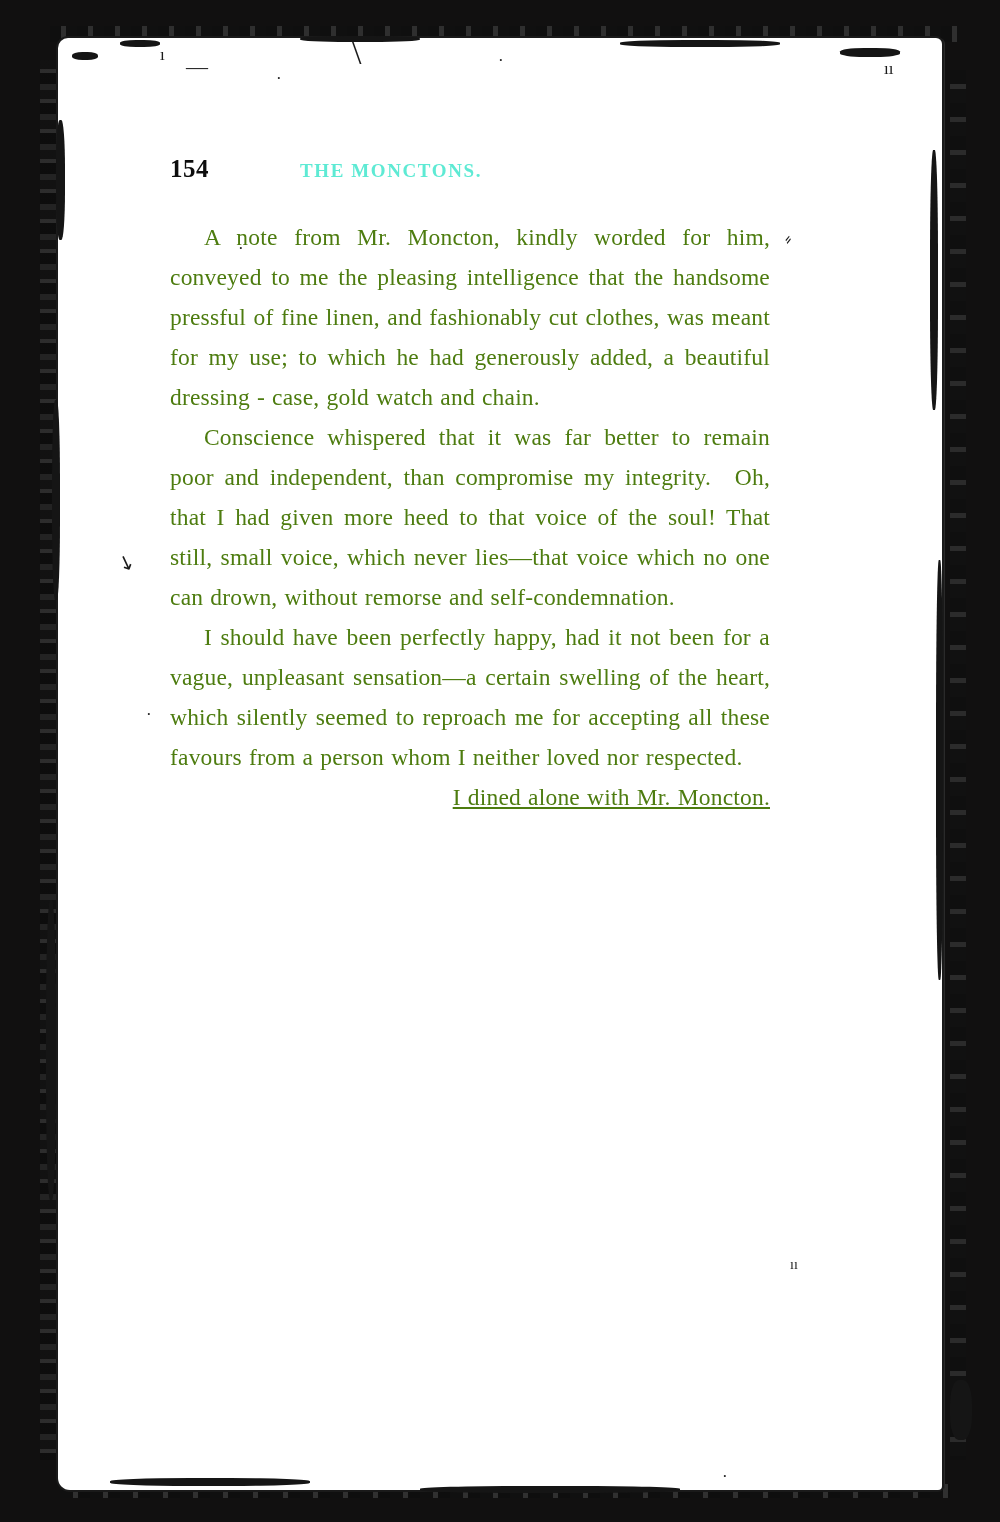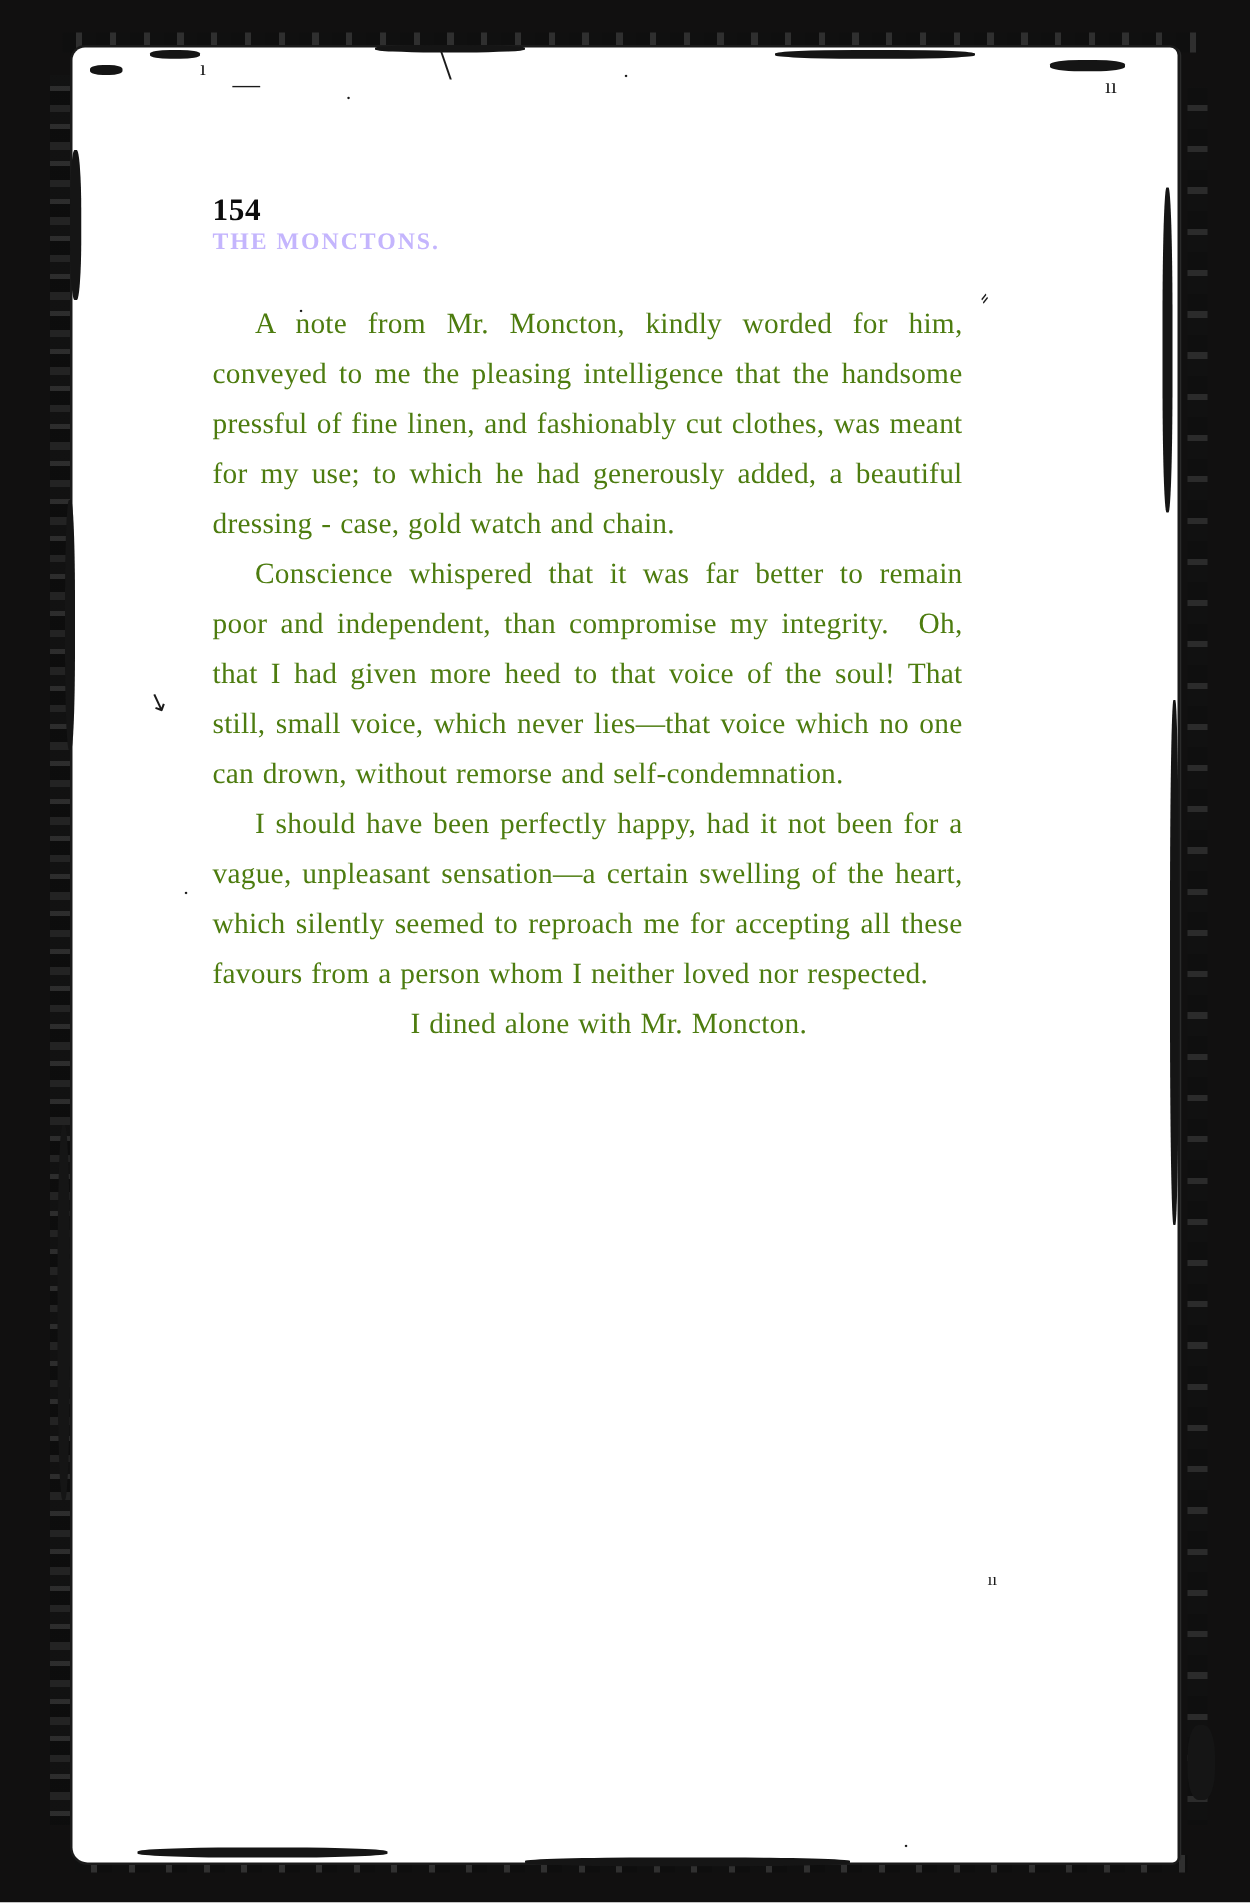--- a/index.html
+++ b/index.html
@@ -37,48 +37,48 @@
   .content {
     position: absolute;
     left: 170px;
     top: 155px;
     width: 600px;
   }
   .header-line {
     display: flex;
     align-items: baseline;
     margin-bottom: 34px;
-    flex-direction: column;
   }
   .folio {
     font-size: 25px;
     font-weight: bold;
     letter-spacing: 0.5px;
     color: #0d0d0d;
     width: 130px;
   }
   .running-head {
     font-size: 19px;
     font-weight: bold;
     letter-spacing: 1.6px;
-    color: #c4b5fd;
+    color: #5eead4;
   }
   p.body-par {
     margin: 0 0 0 0;
     text-indent: 34px;
     text-align: justify;
     font-size: 23.5px;
     line-height: 40px;
     color: #4d7c0f;
     letter-spacing: 0.2px;
     word-spacing: 1px;
     -webkit-font-smoothing: none;
   }
   p.body-par.last {
-    text-align: center;
+    text-align: right;
+    text-decoration: underline;
   }
   .marks {
     position: absolute;
     color: #1a1a1a;
     font-size: 17px;
     line-height: 1;
   }
   .edge-strip-left {
     position: absolute;
     left: 40px;

